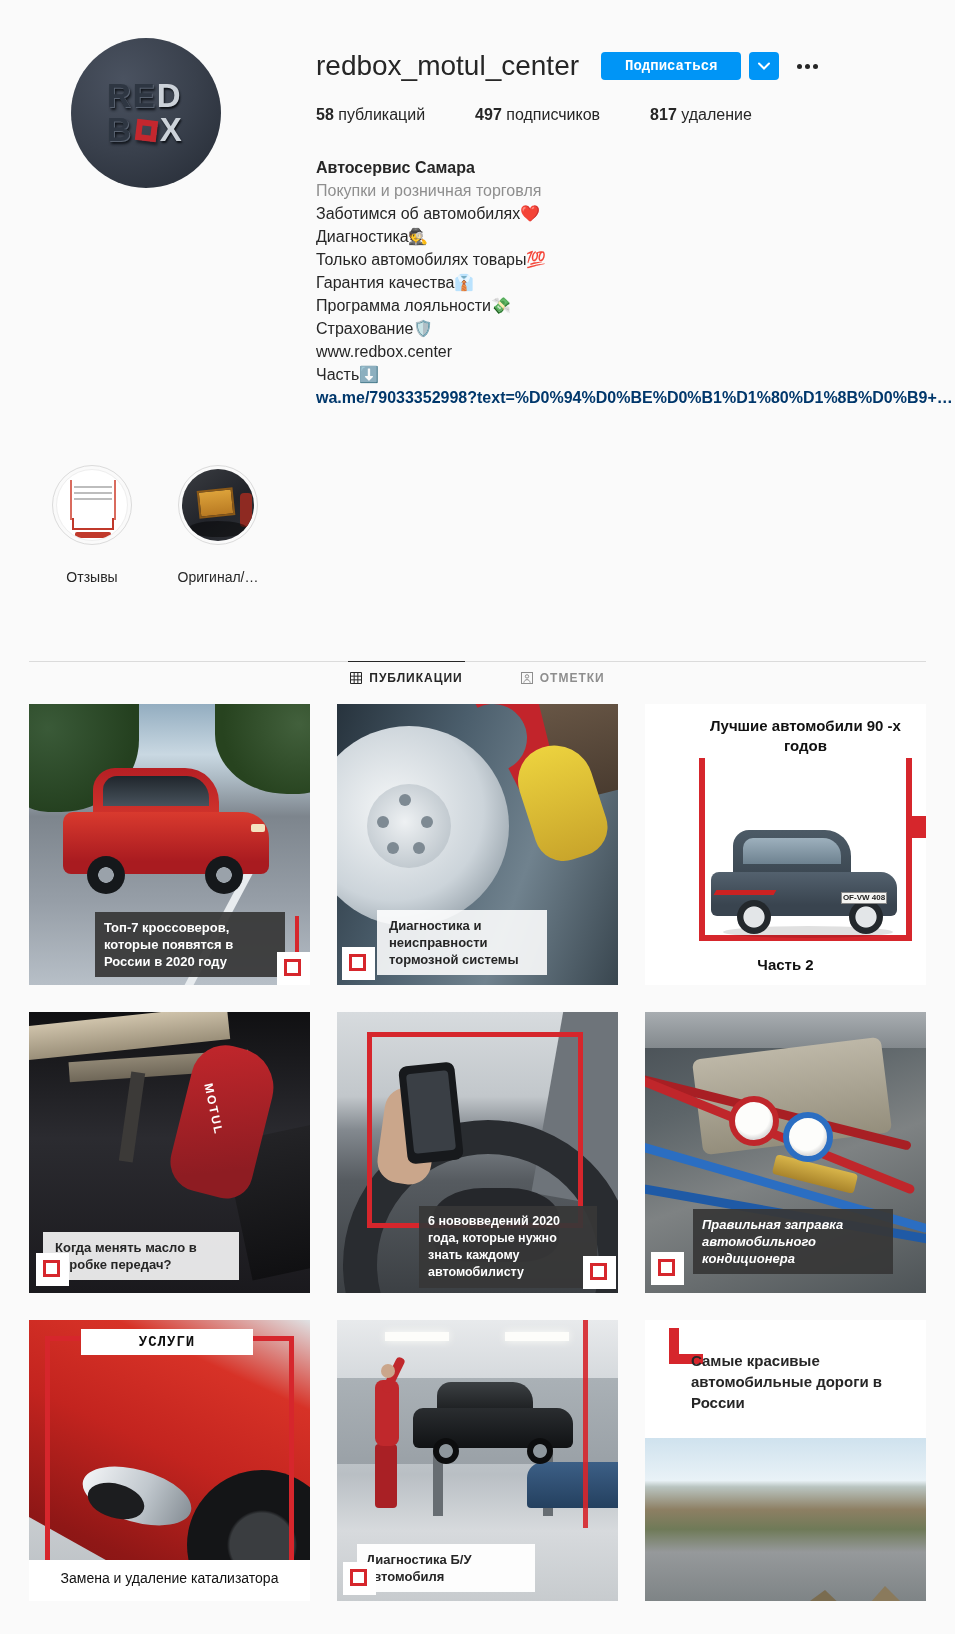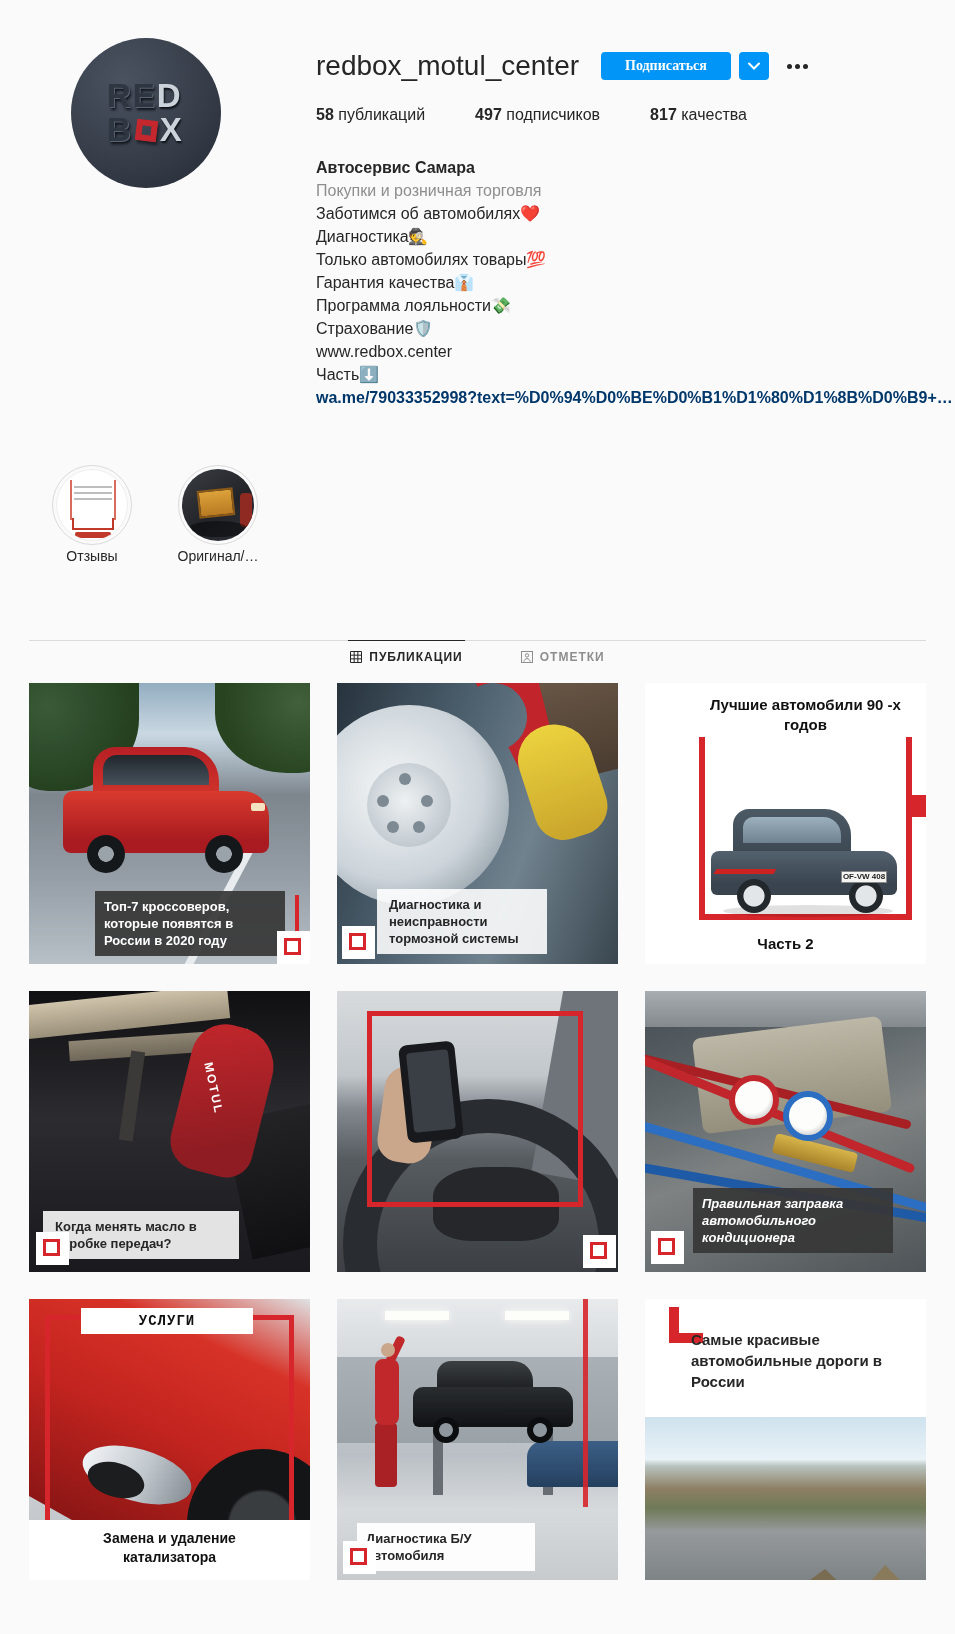--- a/index.html
+++ b/index.html
@@ -19,21 +19,21 @@
     display:flex; align-items:center; text-shadow:1px 2px 2px #10141b; }
   .av-dark { color:#2e3642; text-shadow:1px 1px 0 #596270, 2px 3px 3px #0d1117; }
   .av-silver { color:#ccd2d9; text-shadow:1px 2px 2px #0d1117; }
   .av-redbox { display:inline-block; width:21px; height:21px; border:6px solid #c4272e;
     transform:rotate(7deg); margin:0 3px; box-shadow:2px 3px 3px rgba(10,12,16,.6); }
 
   .info-col { flex:1; padding-top:12px; }
   .row1 { display:flex; align-items:center; }
   .username { font-size:28px; font-weight:300; color:#262626; line-height:32px; }
   .follow-btn { margin-left:22px; background:#0095f6; color:#fff; border:0; border-radius:4px;
-    font-family:Liberation Serif, serif; font-weight:bold; font-size:14px; padding:6px 24px; cursor:pointer; }
+    font-family:Liberation Mono, monospace; font-weight:bold; font-size:14px; padding:6px 24px; cursor:pointer; }
   .chev-btn { margin-left:8px; background:#0095f6; border:0; border-radius:4px; width:30px; height:28px;
     display:flex; align-items:center; justify-content:center; cursor:pointer; }
   .more-btn { margin-left:14px; background:none; border:0; display:flex; gap:3px; cursor:pointer; padding:6px 4px; }
   .more-btn i { width:5px; height:5px; border-radius:50%; background:#262626; }
 
   .stats { list-style:none; display:flex; margin-top:24px; font-size:16px;gap:10px; }
   .stats li { margin-right:40px; }
   .stats .num { font-weight:bold; }
 
   .bio { margin-top:32px; font-size:16px; line-height:23px; }
@@ -41,21 +41,21 @@
   .bio .category { color:#8e8e8e; }
   .wa-link { display:block; color:#00376b; font-weight:bold; text-decoration:none; cursor:pointer;
     white-space:nowrap; }
 
   
   .highlights { display:flex; padding:56px 0 0 7px; }
   .highlight { width:112px; margin-right:14px; display:flex; flex-direction:column; align-items:center; cursor:pointer; }
   .hl-ring { width:80px; height:80px; border-radius:50%; border:1px solid #dbdbdb;
     display:flex; align-items:center; justify-content:center; background:#fafafa; }
   .hl-img { width:72px; height:72px; border-radius:50%; overflow:hidden; position:relative; }
-  .hl-label { margin-top:3px; font-size:14px; color:#262626; max-width:100px; overflow:hidden;
+  .hl-label { margin-top:24px; font-size:14px; color:#262626; max-width:100px; overflow:hidden;
     text-overflow:ellipsis; white-space:nowrap; }
 
   .hl1 { background:#fff; border:1px solid #eee; }
   .hl1 .doc { position:absolute; left:13px; top:10px; width:46px; height:40px; background:#fff; }
   .hl1 .doc-lines { position:absolute; left:4px; top:6px; width:38px; height:14px;
     background:repeating-linear-gradient(#bdbdbd 0 2px, transparent 2px 6px); }
   .hl1 .doc-frame { position:absolute; left:0; top:0; width:46px; height:40px;
     border-left:2px solid #d96b5e; border-right:2px solid #d96b5e; }
   .hl1 .doc-bottom { position:absolute; left:2px; bottom:-10px; width:42px; height:12px;
     border:2px solid #c0392b; border-top:none; }
@@ -186,21 +186,21 @@
     clip-path:polygon(0 30%, 100% 100%, 0 100%); }
   .p7 .wheel { left:158px; top:150px; width:150px; height:150px; border-radius:50%;
     background:radial-gradient(circle, #3a3d40 0 30%, #141517 33% 72%, #0a0b0c 75%); }
   .p7 .tip { left:52px; top:150px; width:112px; height:52px; border-radius:50%;
     background:linear-gradient(100deg, #f4f6f8, #c0c7cd 55%, #848c93); transform:rotate(16deg); }
   .p7 .tip-hole { left:58px; top:164px; width:58px; height:34px; border-radius:50%; background:#1c1d1f; transform:rotate(16deg); }
   .p7 .frame { left:16px; top:16px; right:16px; bottom:16px; border:5px solid #d6262c; z-index:2; }
   .t7-top { position:absolute; top:9px; left:52px; width:172px; background:#fff; z-index:3; text-align:center;
     font-weight:800; font-size:14px; letter-spacing:1px; padding:5px 0; color:#111;font-family:Liberation Mono, monospace; }
   .t7-bottom { position:absolute; left:0; right:0; bottom:0; background:#fff; z-index:3; text-align:center;
-    font-weight:700; font-size:14px; line-height:19px; padding:9px 30px 13px; color:#111; }
+    font-weight:400; font-size:14px; line-height:19px; padding:9px 30px 13px; color:#111; }
 
   
   .p8 { background:linear-gradient(180deg, #e8eaec 0%, #cdd2d6 30%, #b9bfc4 55%, #d7dadd 75%, #c7cbce 100%); }
   .p8 .lamp { top:12px; width:64px; height:9px; background:#fdfdfa; box-shadow:0 0 8px rgba(255,255,250,.9); }
   .p8 .l1 { left:48px; } .p8 .l2 { left:168px; }
   .p8 .wall { left:0; top:58px; width:281px; height:86px; background:linear-gradient(#aab1b6,#9aa1a7); }
   .p8 .post { top:120px; width:10px; height:76px; background:#676d72; }
   .p8 .post1 { left:96px; } .p8 .post2 { left:206px; }
   .p8 .car-black { left:76px; top:88px; width:160px; height:40px; background:linear-gradient(#2a2d30,#101214);
     border-radius:10px 16px 6px 6px; }
@@ -269,21 +269,21 @@
         <li>
           <span class="num">58</span>
           <span>публикаций</span>
         </li>
         <li>
           <span class="num">497</span>
           <span>подписчиков</span>
         </li>
         <li>
           <span class="num">817</span>
-          <span>качества</span>
+          <span>удаление</span>
         </li>
       </ul>
 
       <div class="bio">
         <div class="full-name">Автосервис Самара</div>
         <div class="category">Покупки и розничная торговля</div>
         <div>Заботимся об автомобилях❤️</div>
         <div>Диагностика🕵️</div>
         <div>Только автомобилях товары💯</div>
         <div>Гарантия качества👔</div>
@@ -398,20 +398,21 @@
     </article>
 
     <article class="tile p5">
       <div class="abs pillar"></div>
       <div class="abs wheel-ring"></div>
       <div class="abs wheel-pad"></div>
       <div class="abs hand"></div>
       <div class="abs phone"></div>
       <div class="abs screen"></div>
       <div class="abs frame"></div>
+      <div class="cap dark c5">6 нововведений 2020 года, которые нужно знать каждому автомобилисту</div>
       <div class="mark m5"></div>
     </article>
 
     <article class="tile p6">
       <div class="abs rail"></div>
       <div class="abs block"></div>
       <div class="abs hose hr2"></div>
       <div class="abs hose hr1"></div>
       <div class="abs hose hb2"></div>
       <div class="abs hose hb1"></div>

